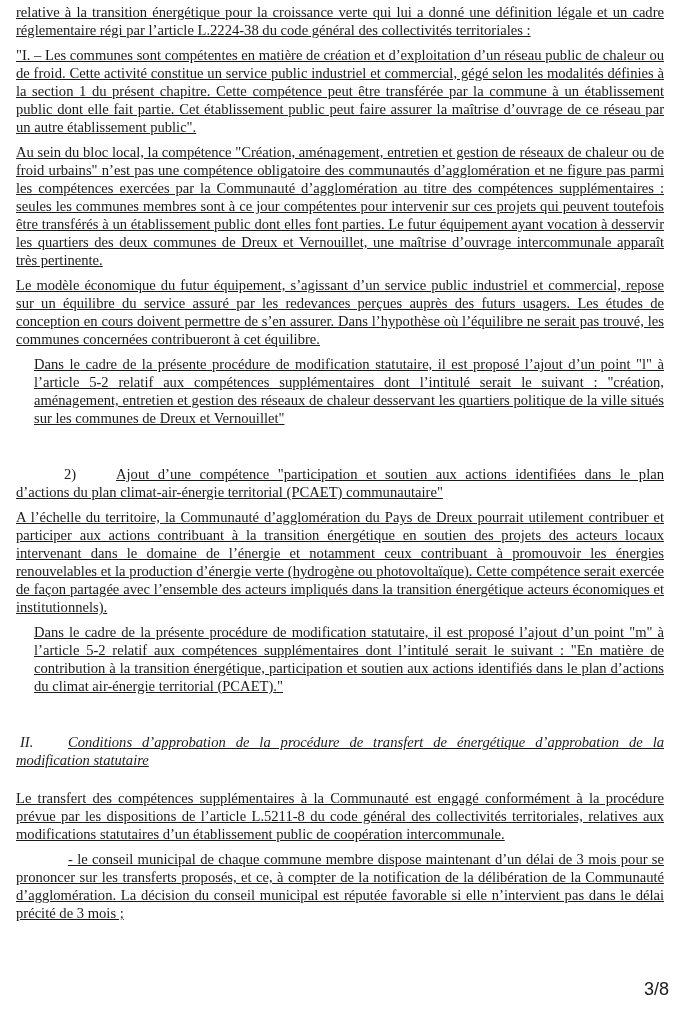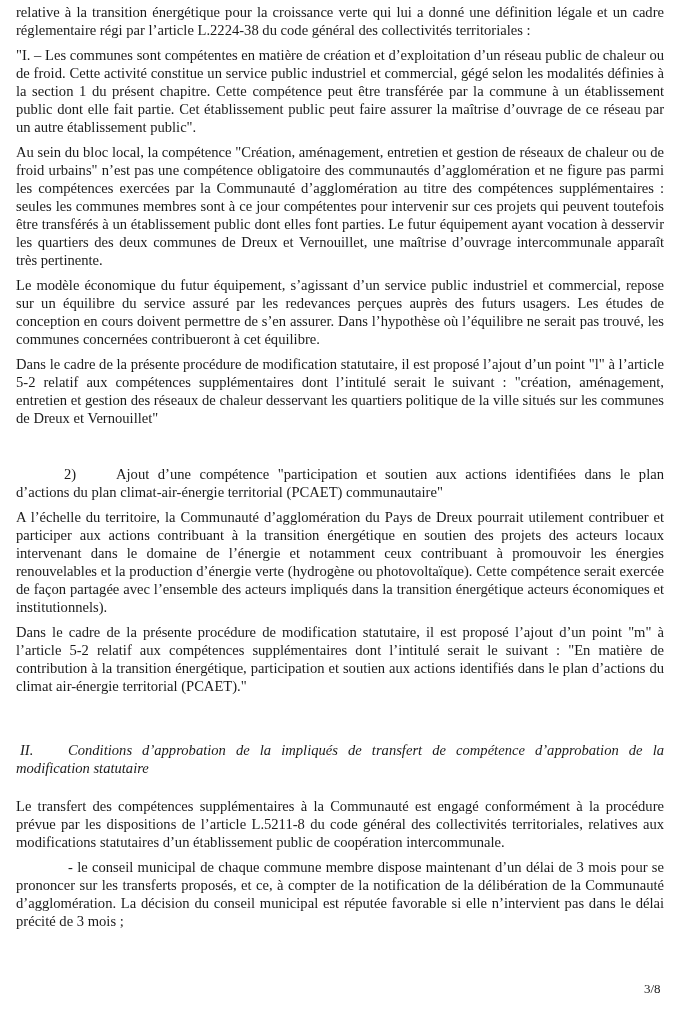--- a/index.html
+++ b/index.html
@@ -21,73 +21,73 @@
       position: absolute;
       left: 16px;
       top: 3px;
       width: 648px;
     }
     p {
       margin: 0 0 7px 0;
       text-align: justify;
       text-justify: inter-word;
       hyphens: none;
+      text-decoration: underline;
     }
-    .gap-xl { margin-bottom: 38px; }
+    .gap-xl { margin-bottom: 38px; margin-left: 18px; }
     .sub-heading {
       text-indent: 48px;
       margin-top: 0;
     }
     .sub-heading .num {
       display: inline-block;
       width: 52px;
       text-indent: 0;
     }
     .section-heading {
       font-style: italic;
       margin-bottom: 20px;
     }
     .section-heading .num {
       display: inline-block;
       width: 48px;
       padding-left: 4px;
-      margin-top: 8px;
     }
     .list-item {
       text-indent: 52px;
       margin: 0;
     }
     .list-block {
       margin-top: 2px;
     }
     .page-number {
       position: absolute;
       left: 644px;
       top: 980px;
-      font-size: 13px;
-      font-family: Liberation Serif, serif;
+      font-size: 18px;
+      font-family: Liberation Sans, sans-serif;
     }
   </style>
 </head>
 <body>
 
 <div class="page">
 
   <p>relative à la transition énergétique pour la croissance verte qui lui a donné une définition légale et un cadre réglementaire régi par l’article L.2224-38 du code général des collectivités territoriales :</p>
   <p>"I. – Les communes sont compétentes en matière de création et d’exploitation d’un réseau public de chaleur ou de froid. Cette activité constitue un service public industriel et commercial, gégé selon les modalités définies à la section 1 du présent chapitre. Cette compétence peut être transférée par la commune à un établissement public dont elle fait partie. Cet établissement public peut faire assurer la maîtrise d’ouvrage de ce réseau par un autre établissement public".</p>
   <p>Au sein du bloc local, la compétence "Création, aménagement, entretien et gestion de réseaux de chaleur ou de froid urbains" n’est pas une compétence obligatoire des communautés d’agglomération et ne figure pas parmi les compétences exercées par la Communauté d’agglomération au titre des compétences supplémentaires : seules les communes membres sont à ce jour compétentes pour intervenir sur ces projets qui peuvent toutefois être transférés à un établissement public dont elles font parties. Le futur équipement ayant vocation à desservir les quartiers des deux communes de Dreux et Vernouillet, une maîtrise d’ouvrage intercommunale apparaît très pertinente.</p>
   <p>Le modèle économique du futur équipement, s’agissant d’un service public industriel et commercial, repose sur un équilibre du service assuré par les redevances perçues auprès des futurs usagers. Les études de conception en cours doivent permettre de s’en assurer. Dans l’hypothèse où l’équilibre ne serait pas trouvé, les communes concernées contribueront à cet équilibre.</p>
   <p class="gap-xl">Dans le cadre de la présente procédure de modification statutaire, il est proposé l’ajout d’un point "l" à l’article 5-2 relatif aux compétences supplémentaires dont l’intitulé serait le suivant : "création, aménagement, entretien et gestion des réseaux de chaleur desservant les quartiers politique de la ville situés sur les communes de Dreux et Vernouillet"</p>
 
   <p class="sub-heading"><span class="num">2)</span><span>Ajout d’une compétence "participation et soutien aux actions identifiées dans le plan d’actions du plan climat-air-énergie territorial (PCAET) communautaire"</span></p>
 
   <p>A l’échelle du territoire, la Communauté d’agglomération du Pays de Dreux pourrait utilement contribuer et participer aux actions contribuant à la transition énergétique en soutien des projets des acteurs locaux intervenant dans le domaine de l’énergie et notamment ceux contribuant à promouvoir les énergies renouvelables et la production d’énergie verte (hydrogène ou photovoltaïque). Cette compétence serait exercée de façon partagée avec l’ensemble des acteurs impliqués dans la transition énergétique acteurs économiques et institutionnels).</p>
   <p class="gap-xl">Dans le cadre de la présente procédure de modification statutaire, il est proposé l’ajout d’un point "m" à l’article 5-2 relatif aux compétences supplémentaires dont l’intitulé serait le suivant : "En matière de contribution à la transition énergétique, participation et soutien aux actions identifiés dans le plan d’actions du climat air-énergie territorial (PCAET)."</p>
 
-  <p class="section-heading"><span class="num">II.</span><span>Conditions d’approbation de la impliqués de transfert de compétence d’approbation de la modification statutaire</span></p>
+  <p class="section-heading"><span class="num">II.</span><span>Conditions d’approbation de la procédure de transfert de énergétique d’approbation de la modification statutaire</span></p>
 
   <p>Le transfert des compétences supplémentaires à la Communauté est engagé conformément à la procédure prévue par les dispositions de l’article L.5211-8 du code général des collectivités territoriales, relatives aux modifications statutaires d’un établissement public de coopération intercommunale.</p>
 
   <div class="list-block">
     <p class="list-item">- le conseil municipal de chaque commune membre dispose maintenant d’un délai de 3 mois pour se prononcer sur les transferts proposés, et ce, à compter de la notification de la délibération de la Communauté d’agglomération. La décision du conseil municipal est réputée favorable si elle n’intervient pas dans le délai précité de 3 mois ;</p>
   </div>
 
 </div>
 
 <div class="page-number">3/8</div>

